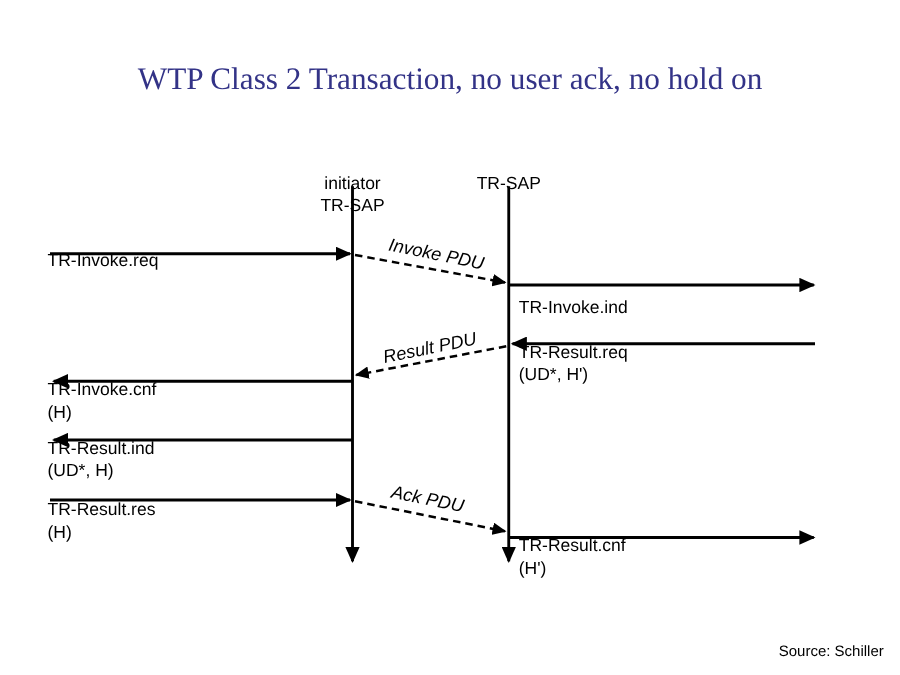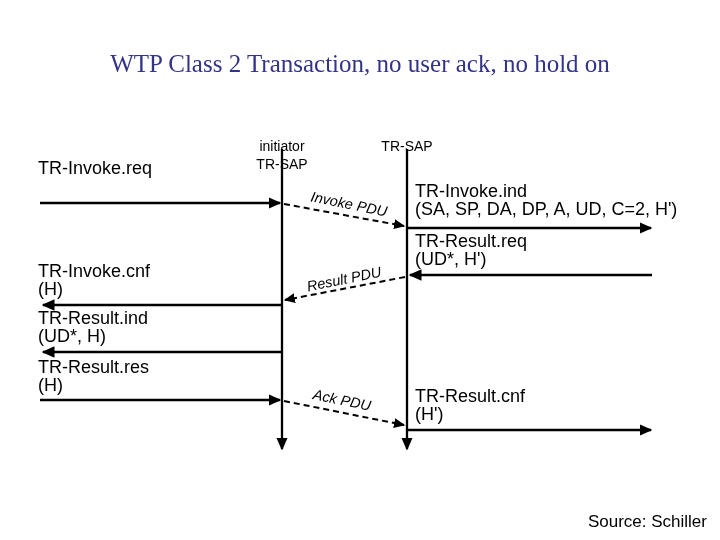--- a/index.html
+++ b/index.html
@@ -12,33 +12,33 @@
     font-family:"Liberation Serif", serif; font-size:25px; line-height:30px;
     color:var(--title-color, #333387); white-space:nowrap;
   }
   .lifeline-label {
     position:absolute; width:130px; text-align:center;
     font-size:14px; line-height:18px; top:105px;margin-top:32px;
   }
   .lifeline-label.initiator { left:217px; }
   .lifeline-label.responder { left:342px; }
   .msg {
-    position:absolute; font-size:18px; line-height:17.5px; white-space:nowrap;
+    position:absolute; font-size:14px; line-height:17.5px; white-space:nowrap;margin-top:40px;
   }
   .msg.left-col { left:38px; }
   .msg.right-col { left:415px; }
   .pdu-label {
     position:absolute; width:110px; text-align:center;
     font-size:14.5px; font-style:italic; line-height:18px; white-space:nowrap;
   }
   .pdu-invoke { left:294px; top:195px; transform:rotate(11.5deg); }
   .pdu-result { left:289px; top:270px; transform:rotate(-11.5deg); }
   .pdu-ack    { left:287px; top:391px; transform:rotate(11.5deg); }
   .source-note {
-    position:absolute; right:13px; top:514px; font-size:17px; line-height:15px;
+    position:absolute; right:13px; top:514px; font-size:12px; line-height:15px;
   }
   .diagram-svg { position:absolute; left:0; top:0; }
 </style>
 </head>
 <body>
 
 <div class="slide">
 
   <div class="title">WTP Class 2 Transaction, no user ack, no hold on</div>
 
@@ -87,23 +87,22 @@
   </div>
   <div class="msg left-col" style="top:310px">
     <div>TR-Result.ind</div>
     <div>(UD*, H)</div>
   </div>
   <div class="msg left-col" style="top:359px">
     <div>TR-Result.res</div>
     <div>(H)</div>
   </div>
 
-  <div class="msg right-col" style="top:183px">
+  <div class="msg right-col" style="top:197px">
     <div>TR-Invoke.ind</div>
-    <div>(SA, SP, DA, DP, A, UD, C=2, H')</div>
   </div>
   <div class="msg right-col" style="top:388px">
     <div>TR-Result.cnf</div>
     <div>(H')</div>
   </div>
   <div class="msg right-col" style="top:233px">
     <div>TR-Result.req</div>
     <div>(UD*, H')</div>
   </div>
 

